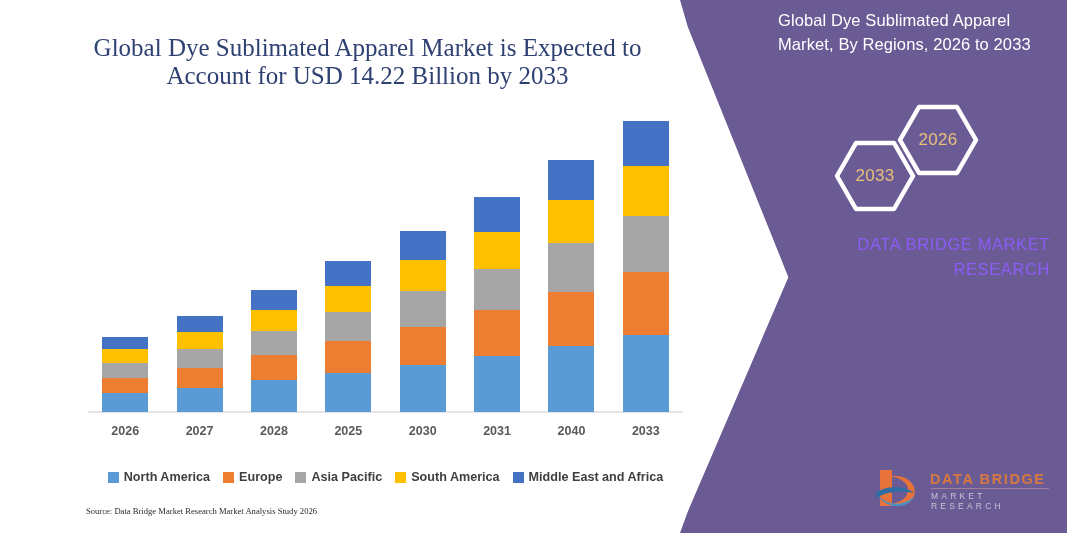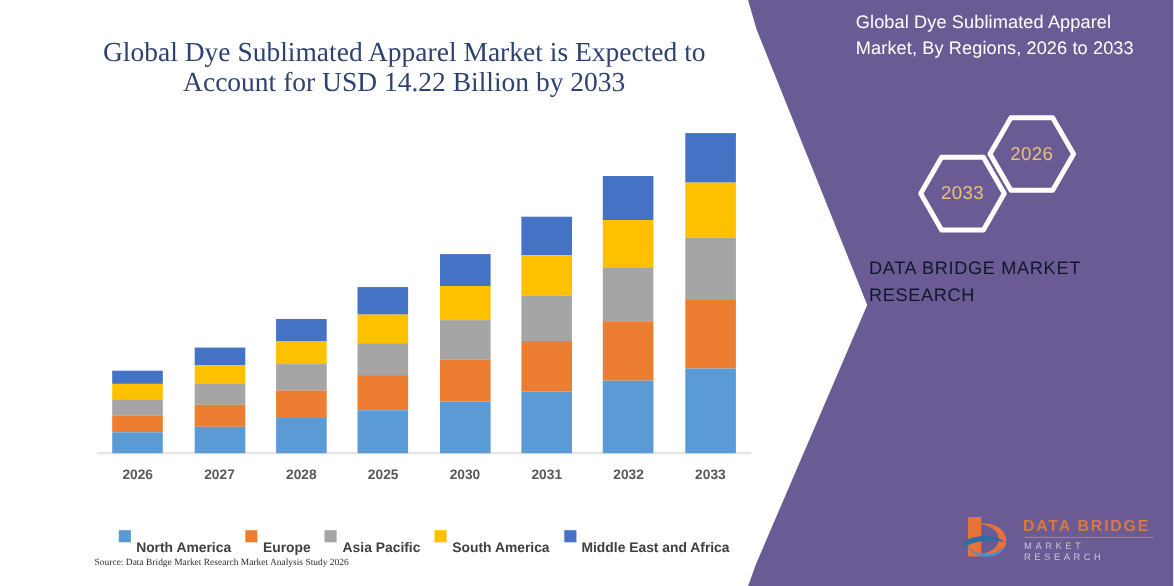--- a/index.html
+++ b/index.html
@@ -31,21 +31,21 @@
     display:flex;align-items:center;justify-content:center;
     color:#E8C07A;font-size:17px;letter-spacing:.3px;
   }
   .hex svg{position:absolute;top:0;left:0;}
   .hex span{position:relative;z-index:2;}
   #hex-2026{left:896px;top:103px;width:84px;height:74px;}
   #hex-2033{left:833px;top:139px;width:84px;height:74px;}
 
   .brand-text{
     position:absolute;left:790px;top:232px;width:260px;
-    text-align:left;color:#0f172a;
+    text-align:right;color:#8b5cf6;
     font-size:16.5px;line-height:25px;letter-spacing:.6px;
   }
 
   
   .logo-wrap{position:absolute;left:874px;top:466px;width:180px;height:46px;}
   .logo-mark{position:absolute;left:0;top:0;width:50px;height:46px;}
   .logo-word{position:absolute;left:56px;top:5px;color:#E07B39;font-size:14.5px;letter-spacing:1.6px;font-weight:bold;opacity:.92;}
   .logo-sub{position:absolute;left:57px;top:25px;color:#C9C2D8;font-size:8.5px;letter-spacing:3.2px;}
   .logo-rule{position:absolute;left:57px;top:22px;width:118px;height:1px;background:#C9A0A0;opacity:.55;}
 
@@ -72,21 +72,21 @@
     display:flex;justify-content:space-around;
   }
   .xlabel{width:72px;text-align:center;color:#595959;font-size:12.5px;font-weight:bold;}
 
   .legend{
     position:absolute;left:88px;top:470px;width:595px;
     display:flex;justify-content:center;align-items:center;gap:13px;
   }
   .legend-item{display:flex;align-items:center;gap:5px;}
   .legend-swatch{width:11px;height:11px;display:block;}
-  .legend-label{color:#404040;font-size:12.6px;font-weight:bold;white-space:nowrap;margin-top:21px;}
+  .legend-label{color:#404040;font-size:12.6px;font-weight:bold;white-space:nowrap;}
 
   .footer{
     position:absolute;left:86px;top:506px;width:600px;
     display:flex;justify-content:space-between;
     color:#2b2b2b;font-family:"Liberation Serif", serif;font-size:8.6px;
   }
   .footer span{white-space:nowrap;}
 </style>
 </head>
 <body>
@@ -170,21 +170,21 @@
         </div>
       </div>
     </div>
   <div class="xlabels" id="xlabels">
       <div class="xlabel">2026</div>
       <div class="xlabel">2027</div>
       <div class="xlabel">2028</div>
       <div class="xlabel">2025</div>
       <div class="xlabel">2030</div>
       <div class="xlabel">2031</div>
-      <div class="xlabel">2032</div>
+      <div class="xlabel">2040</div>
       <div class="xlabel">2033</div>
     </div>
   <div class="legend" id="legend">
       <div class="legend-item">
         <span class="legend-swatch" style="background: rgb(91, 155, 213);"></span>
         <span class="legend-label">North America</span>
       </div>
       <div class="legend-item">
         <span class="legend-swatch" style="background: rgb(237, 125, 49);"></span>
         <span class="legend-label">Europe</span>

